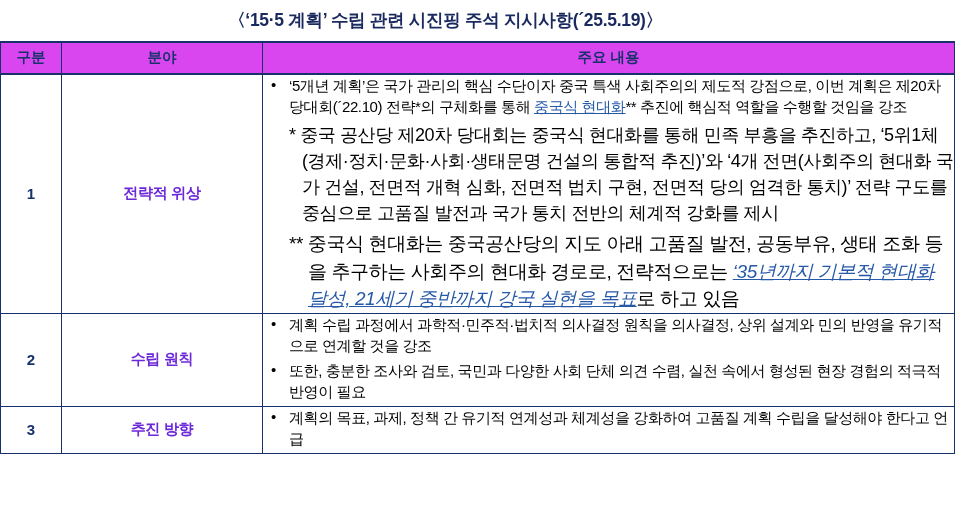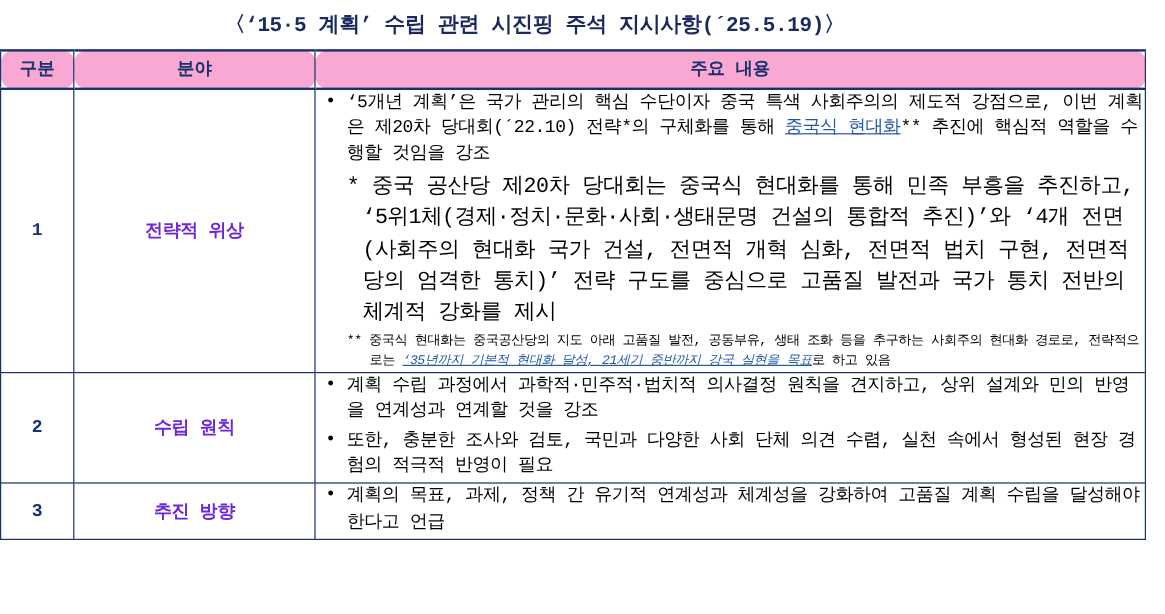--- a/index.html
+++ b/index.html
@@ -12,48 +12,46 @@
     height: 512px;
     font-family: "Liberation Sans", sans-serif;
     color: #000000;
     overflow: hidden;
   }
   .page {
     width: 891px;
     height: 512px;
     position: relative;
     box-sizing: border-box;
-    font-family: Liberation Mono, monospace;
   }
   .doc-title {
     text-align: center;
     font-size: 17.5px;
     font-weight: bold;
     color: #1a2a5e;
     padding: 8px 0 9px 0;
     letter-spacing: -0.3px;
   }
   table.main {
     border-collapse: collapse;
     width: 955px;
     margin: 0 auto;
     table-layout: fixed;
   }
   table.main th {
-    background: #f9a8d4;
+    background: #d946ef;
     color: #17316b;
     font-weight: bold;
     font-size: 14.5px;
     border-top: 2px solid #17316b;
     border-bottom: 2px solid #17316b;
     border-left: 1px solid #17316b;
     border-right: 1px solid #17316b;
     padding: 5px 0 6px 0;
     text-align: center;
-    border-radius: 10px;
   }
   table.main td {
     border-bottom: 1.5px solid #17316b;
     border-left: 1px solid #17316b;
     border-right: 1px solid #17316b;
     vertical-align: middle;
     padding: 0;
   }
   td.c-num {
     text-align: center;
@@ -106,21 +104,21 @@
     text-indent: 0;
     margin-top: 4px;
     margin-bottom: 2px;
   }
   .note .hang {
     display: block;
     padding-left: 13px;
     text-indent: -13px;
   }
   .note2 {
-    font-size: 11px;
+    font-size: 19px;
     line-height: 1.45;
     letter-spacing: -0.4px;
     padding-left: 26px;
     margin-top: 4px;
   }
   .note2 .hang {
     display: block;
     padding-left: 19px;
     text-indent: -19px;
   }
@@ -165,21 +163,21 @@
               <span class="hang"><span>** 중국식 현대화는 중국공산당의 지도 아래 고품질 발전, 공동부유, 생태 조화 등을 추구하는 사회주의 현대화 경로로, 전략적으로는 </span><span class="u-blue-i">‘35년까지 기본적 현대화 달성, 21세기 중반까지 강국 실현을 목표</span><span>로 하고 있음</span></span>
             </div>
         </td>
       </tr>
 
       <tr>
         <td class="c-num">2</td>
         <td class="c-field">수립 원칙</td>
         <td class="c-body">
           <ul class="bullets">
-            <li>계획 수립 과정에서 과학적·민주적·법치적 의사결정 원칙을 견지하고, 상위 설계와 민의 반영을 연계성과 연계할 것을 강조</li>
+            <li>계획 수립 과정에서 과학적·민주적·법치적 의사결정 원칙을 의사결정, 상위 설계와 민의 반영을 유기적으로 연계할 것을 강조</li>
             <li>또한, 충분한 조사와 검토, 국민과 다양한 사회 단체 의견 수렴, 실천 속에서 형성된 현장 경험의 적극적 반영이 필요</li>
           </ul>
         </td>
       </tr>
 
       <tr>
         <td class="c-num">3</td>
         <td class="c-field">추진 방향</td>
         <td class="c-body">
           <ul class="bullets">

